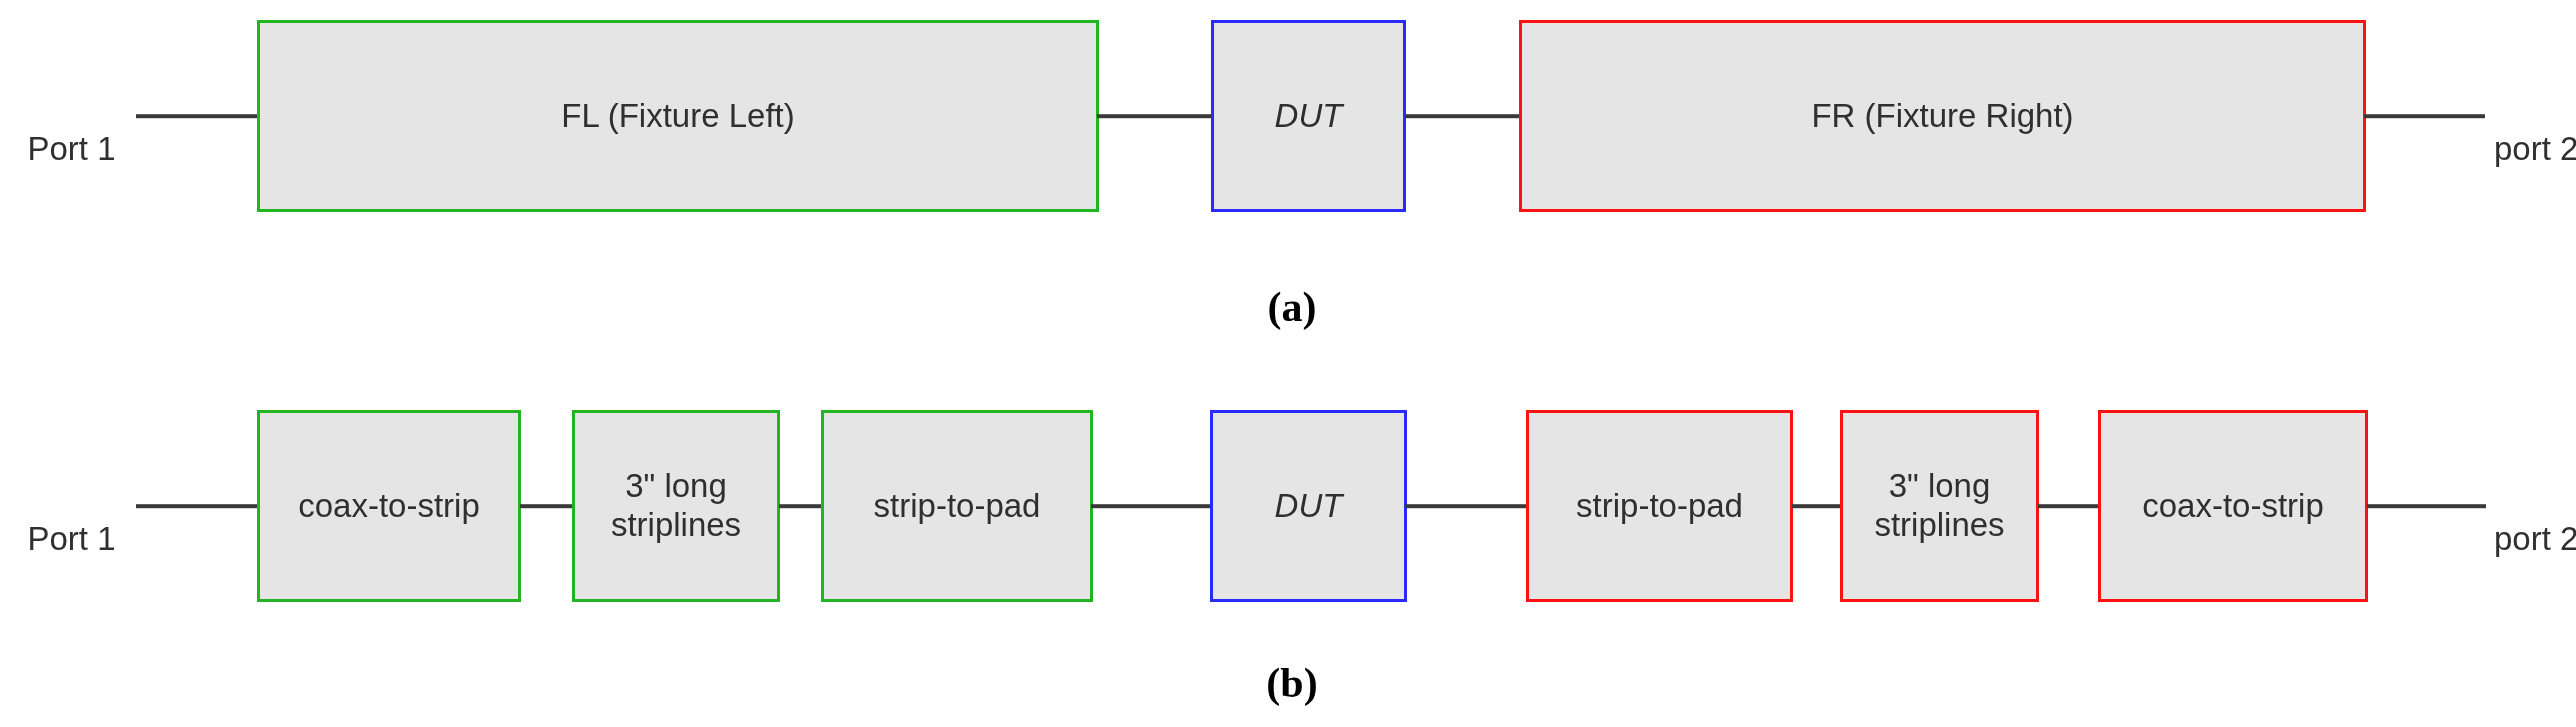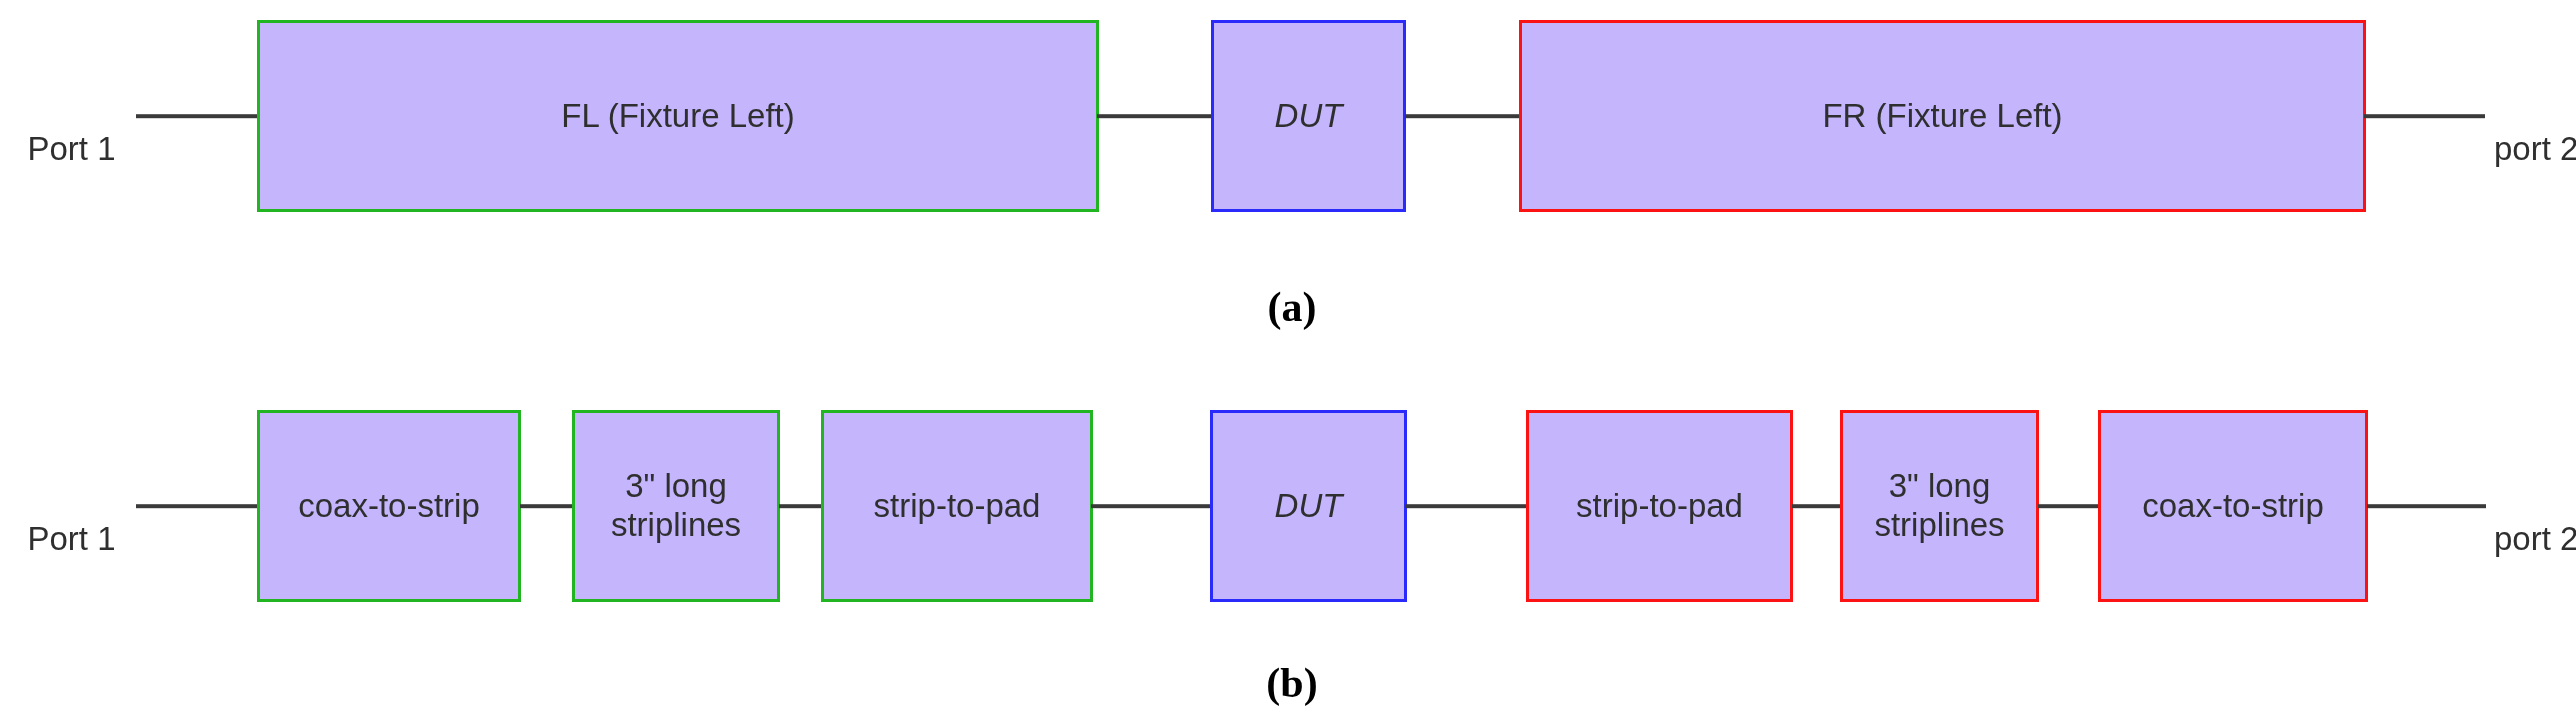--- a/index.html
+++ b/index.html
@@ -29,21 +29,21 @@
   }
   .wire {
     position: absolute;
     height: 3.6px;
     background: #3a3a3a;
     transform: translateY(-50%);
   }
   .block {
     position: absolute;
     box-sizing: border-box;
-    background: #c4b5fd;
+    background: #e5e5e5;
     border-width: 3.6px;
     border-style: solid;
     display: flex;
     align-items: center;
     justify-content: center;
     text-align: center;
   }
   .block-label {
     font-size: 33px;
     color: #2f2f2f;
@@ -83,21 +83,21 @@
 
     <span class="wire" style="left:1097px; top:116px; width:116px;"></span>
 
     <div class="block b-blue" style="left:1211px; top:20px; width:195px; height:192px;">
       <span class="block-label">DUT</span>
     </div>
 
     <span class="wire" style="left:1405px; top:116px; width:116px;"></span>
 
     <div class="block b-red" style="left:1519px; top:20px; width:847px; height:192px;">
-      <span class="block-label">FR (Fixture Left)</span>
+      <span class="block-label">FR (Fixture Right)</span>
     </div>
 
     <span class="wire" style="left:2364px; top:116px; width:121px;"></span>
 
     <span class="port-label" style="left:2494px; top:116px;">port 2</span>
 
     <span class="subcaption" style="left:1292px; top:307px;">(a)</span>
   </div>
 
   <div>

